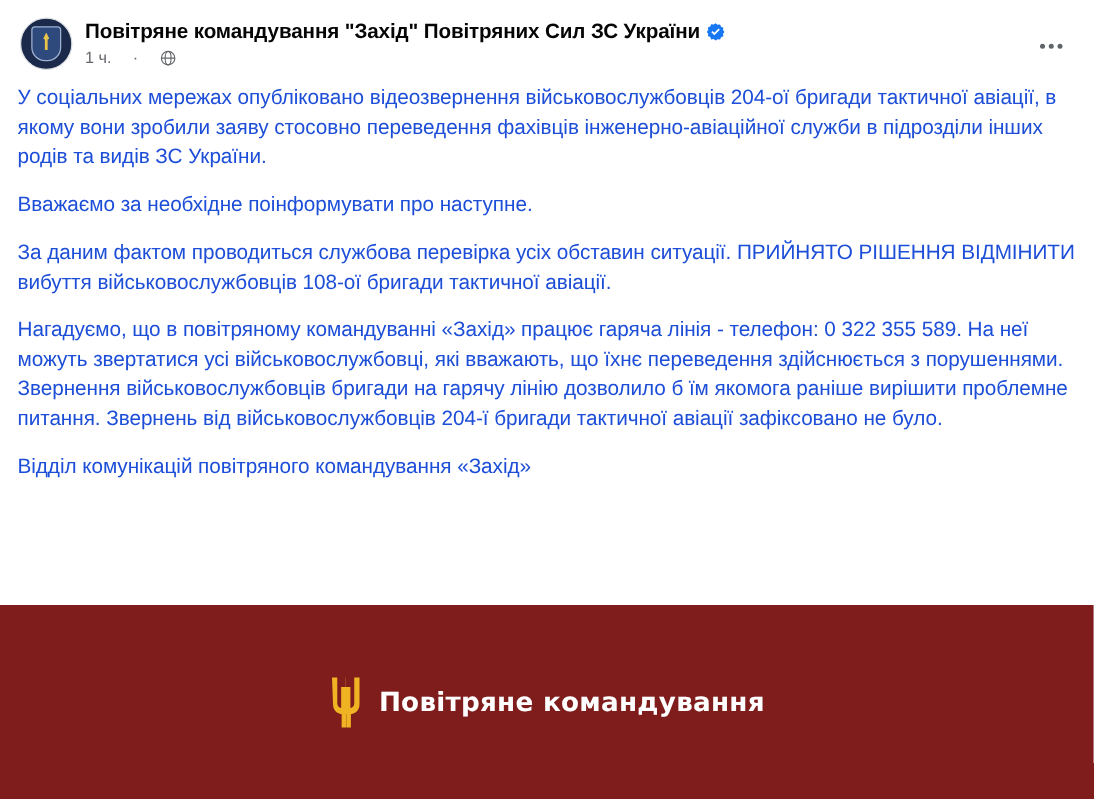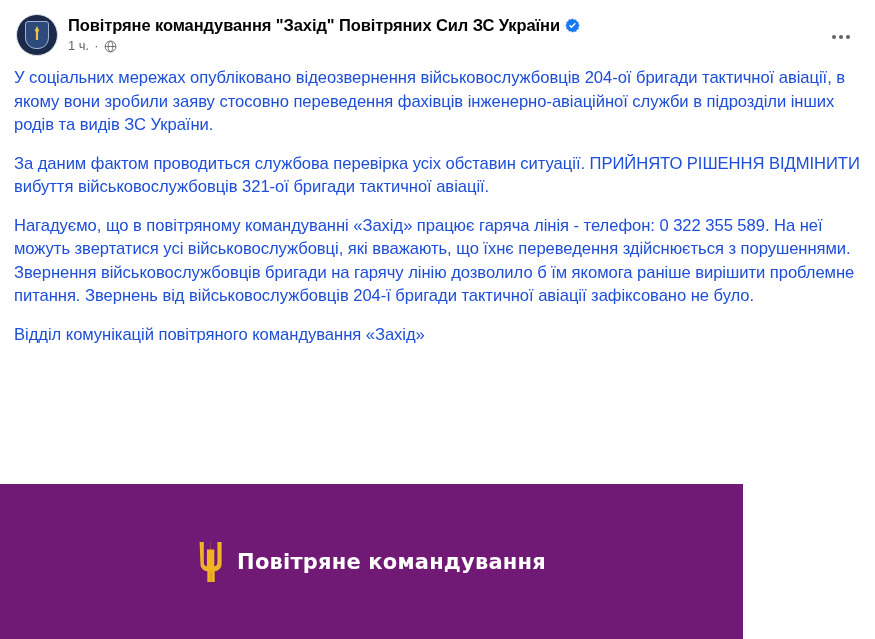--- a/index.html
+++ b/index.html
@@ -83,21 +83,21 @@
   }
   .verified {
     width: 15px;
     height: 15px;
     flex: 0 0 15px;
     display: inline-block;
   }
   .meta-row {
     display: flex;
     align-items: center;
-    gap: 5px;
+    gap: 17px;
     margin-top: 3px;
     color: #65676b;
     font-size: 13px;
     line-height: 16px;
   }
   .dot-sep {
     color: #65676b;
     font-size: 13px;
   }
   .globe-icon {
@@ -136,23 +136,23 @@
     color: #1d4ed8;
     letter-spacing: -0.05px;
   }
   .post-body p:last-child {
   }
   
   .post-image {
     position: absolute;
     left: 0;
     bottom: 0;
-    width: 743px;
+    width: 875px;
     height: 155px;
-    background: #701a75;
+    background: #7f1d1d;
     overflow: hidden;
   }
   .banner-inner {
     position: absolute;
     left: 50%;
     top: 50%;
     transform: translate(-50%, -50%);
     display: flex;
     align-items: center;
     gap: 14px;
@@ -206,21 +206,22 @@
 
     <div class="more-btn">
       <span></span>
         <span></span>
         <span></span>
     </div>
   </div>
 
   <div class="post-body">
     <p>У соціальних мережах опубліковано відеозвернення військовослужбовців 204-ої бригади тактичної авіації, в якому вони зробили заяву стосовно переведення фахівців інженерно-авіаційної служби в підрозділи інших родів та видів ЗС України.</p>
-    <p>За даним фактом проводиться службова перевірка усіх обставин ситуації. ПРИЙНЯТО РІШЕННЯ ВІДМІНИТИ вибуття військовослужбовців 321-ої бригади тактичної авіації.</p>
+    <p>Вважаємо за необхідне поінформувати про наступне.</p>
+    <p>За даним фактом проводиться службова перевірка усіх обставин ситуації. ПРИЙНЯТО РІШЕННЯ ВІДМІНИТИ вибуття військовослужбовців 108-ої бригади тактичної авіації.</p>
     <p>Нагадуємо, що в повітряному командуванні «Захід» працює гаряча лінія - телефон: 0 322 355 589. На неї можуть звертатися усі військовослужбовці, які вважають, що їхнє переведення здійснюється з порушеннями. Звернення військовослужбовців бригади на гарячу лінію дозволило б їм якомога раніше вирішити проблемне питання. Звернень від військовослужбовців 204-ї бригади тактичної авіації зафіксовано не було.</p>
     <p>Відділ комунікацій повітряного командування «Захід»</p>
   </div>
 
   <div class="post-image">
     <div class="banner-inner">
       <span class="banner-trident">
         <svg width="26" height="44" viewBox="0 0 26 44" aria-hidden="true">
           <path fill="#f0b323" d="M2 2h4.2v20.5c0 2.2 1.3 3.6 3.1 3.8V9.5h3.6V2h0.2v7.5h3.6v16.8c1.8-0.2 3.1-1.6 3.1-3.8V2H24v21.2c0 4.7-2.7 7.6-6.9 8.1v10.6h-3.6V31.4h-0.2v10.5H9.7V31.3C5.5 30.8 2.8 27.9 2.8 23.2z"></path>
         </svg>

